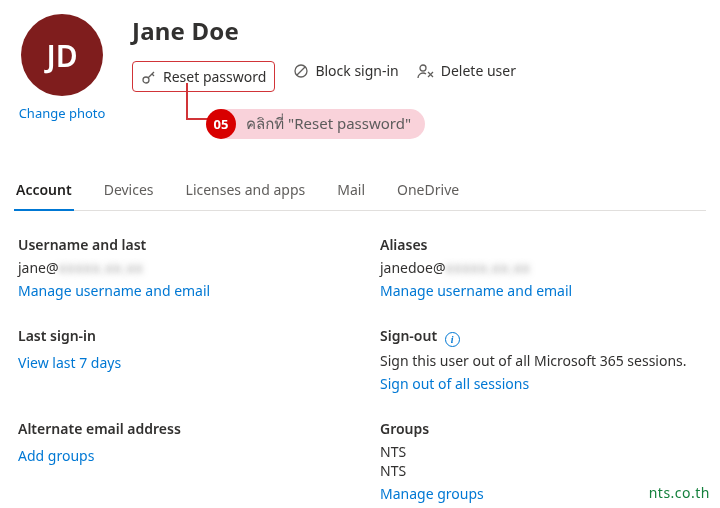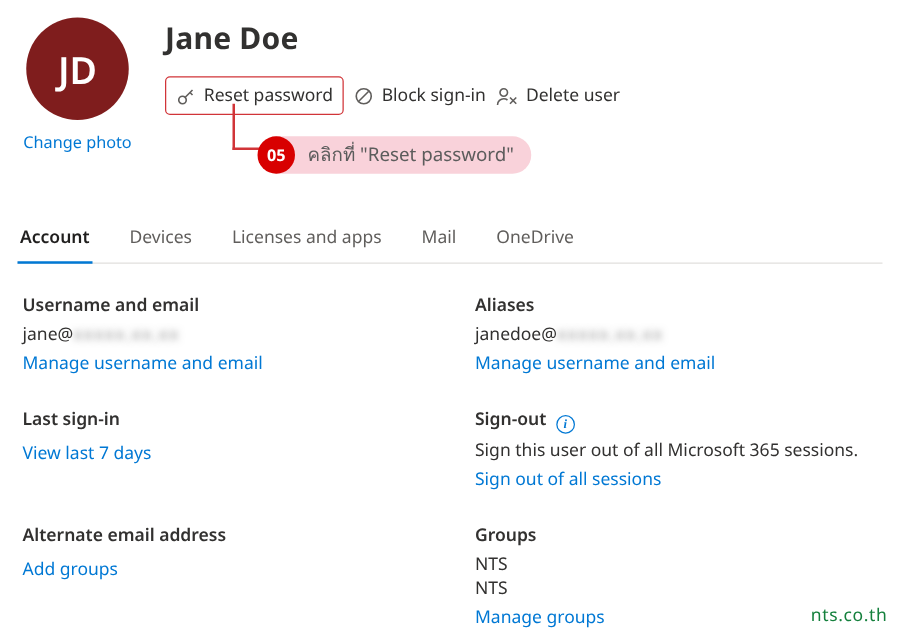--- a/index.html
+++ b/index.html
@@ -17,21 +17,21 @@
   .avatar-col { display: flex; flex-direction: column; align-items: center; width: 96px; }
   .avatar {
     width: 82px; height: 82px; border-radius: 50%;
     background: #7f1d1d; color: #fff;
     display: flex; align-items: center; justify-content: center;
     font-size: 30px; font-weight: 600;
   }
   .change-photo { color: #0078d4; font-size: 13px; margin-top: 8px; cursor: pointer; }
   .header-main { flex: 1; }
   .h-name { font-size: 24px; font-weight: 700; letter-spacing: 0.2px; margin-bottom: 10px; }
-  .action-bar { display: flex; align-items: center; gap: 8px; font-size: 14px; margin-top: 14px; }
+  .action-bar { display: flex; align-items: flex-start; gap: 18px; font-size: 14px; margin-top: 14px; }
   .action-item { display: inline-flex; align-items: center; gap: 6px; cursor: pointer; }
   .highlight-box {
     border: 1.5px solid #d13438;
     border-radius: 4px;
     padding: 5px 8px;
     position: relative;
   }
   .callout-connector {
     position: absolute;
     left: 186px;
@@ -163,21 +163,21 @@
   <div class="tab active">Account</div>
   <div class="tab">Devices</div>
   <div class="tab">Licenses and apps</div>
   <div class="tab">Mail</div>
   <div class="tab">OneDrive</div>
 </div>
 
 <div class="details">
 
   <div class="field">
-    <div class="f-label">Username and email</div>
+    <div class="f-label">Username and last</div>
     <div class="f-value">
       <span>jane@</span><span class="blurred-suffix">xxxxx.xx.xx</span>
     </div>
     <span class="link">Manage username and email</span>
   </div>
 
   <div class="field">
     <div class="f-label">Aliases</div>
     <div class="f-value">
       <span>janedoe@</span><span class="blurred-suffix">xxxxx.xx.xx</span>

